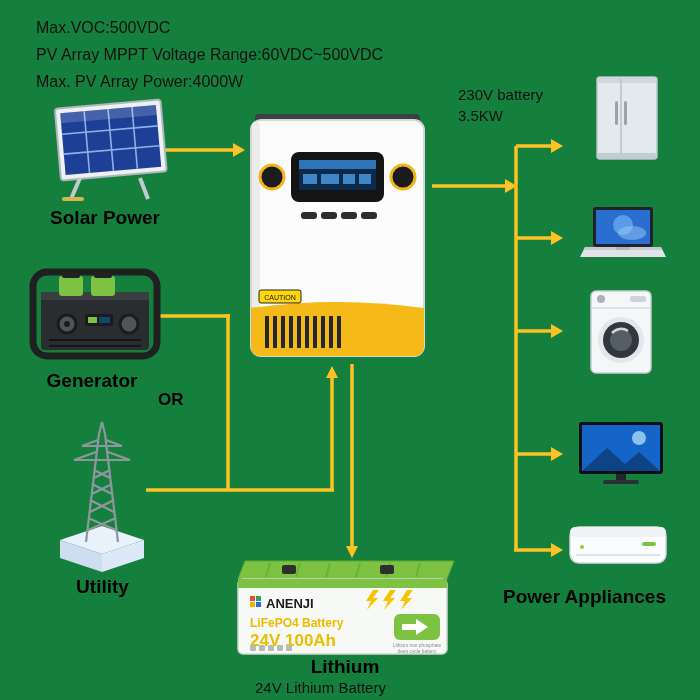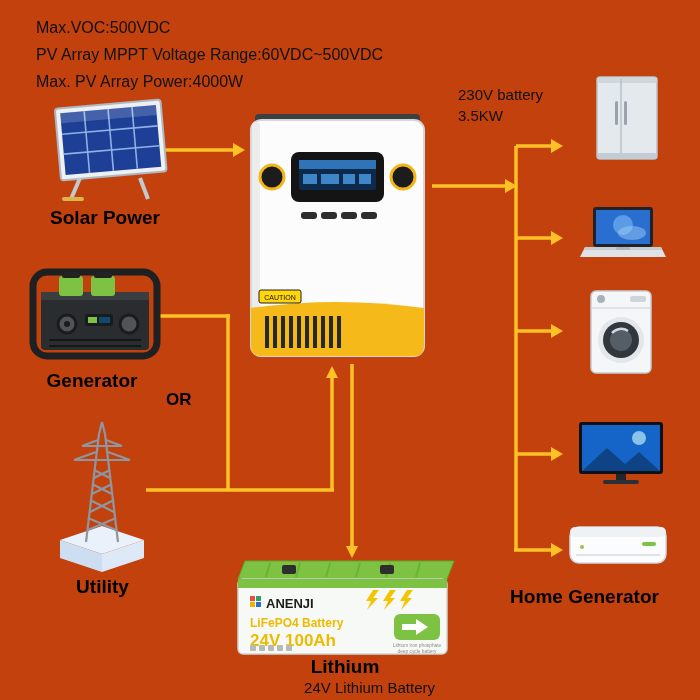--- a/index.html
+++ b/index.html
@@ -1,22 +1,22 @@
 <!DOCTYPE html>
 <html style="--arrow: #FFC224; --battery-green: #7DC242; --inverter-yellow: #F6B91A;"><head>
 <meta charset="utf-8">
 <style>
   html,body{margin:0;padding:0;background:#fff;font-family:"Liberation Sans",sans-serif;color:#000;}
-  .canvas{position:relative;width:700px;height:700px;background:#c2410c;overflow:hidden;}
+  .canvas{position:relative;width:700px;height:700px;background:#15803d;overflow:hidden;}
   .abs{position:absolute;}
   .specs{font-size:16px;line-height:27px;color:#111;}
   .outspec{font-size:15px;line-height:21px;color:#111;}
   .lbl{font-weight:bold;font-size:19px;text-align:center;color:#000;}
-  .sublbl{font-size:15px;text-align:right;color:#111;}
-  .or{font-weight:bold;font-size:17px;color:#000;margin-left:8px;}
+  .sublbl{font-size:15px;text-align:left;color:#111;}
+  .or{font-weight:bold;font-size:17px;color:#000;}
   svg{display:block;}
 </style>
 </head>
 <body>
 
 <div class="canvas">
 
   <svg class="abs" style="left:0;top:0" width="700" height="700" viewBox="0 0 700 700">
     <g fill="none" style="stroke:var(--arrow,#FFC224)" stroke-width="3.5">
       <line x1="163" y1="150" x2="234" y2="150"></line>
@@ -224,21 +224,21 @@
   <div class="abs" style="left:568px;top:523px;width:100px;height:48px">
     <svg width="100" height="48" viewBox="0 0 100 48">
       <rect x="2" y="4" width="96" height="36" rx="9" fill="#fbfcfd" stroke="#d3d9de" stroke-width="1.5"></rect>
       <rect x="2" y="4" width="96" height="10" rx="5" fill="#eef2f5"></rect>
       <line x1="8" y1="32" x2="92" y2="32" stroke="#dde3e8" stroke-width="2"></line>
       <rect x="74" y="19" width="14" height="4" rx="2" style="fill:var(--battery-green,#7DC242)"></rect>
       <circle cx="14" cy="24" r="2" fill="#9fc243"></circle>
     </svg>
   </div>
 
-  <div class="abs lbl" style="left:492px;top:586px;width:185px">Home Generator</div>
+  <div class="abs lbl" style="left:492px;top:586px;width:185px">Power Appliances</div>
 
   <div class="abs" style="left:230px;top:552px;width:225px;height:105px">
     <svg width="225" height="105" viewBox="0 0 225 105">
       <polygon points="8,27 217,27 224,9 15,9" style="fill:var(--battery-green,#7DC242)" stroke="#5ea82e" stroke-width="1"></polygon>
       <g stroke="#68b236" stroke-width="2">
         <line x1="40" y1="11" x2="36" y2="25"></line>
           <line x1="70" y1="11" x2="66" y2="25"></line>
         <line x1="100" y1="11" x2="96" y2="25"></line>
           <line x1="130" y1="11" x2="126" y2="25"></line>
         <line x1="160" y1="11" x2="156" y2="25"></line>

